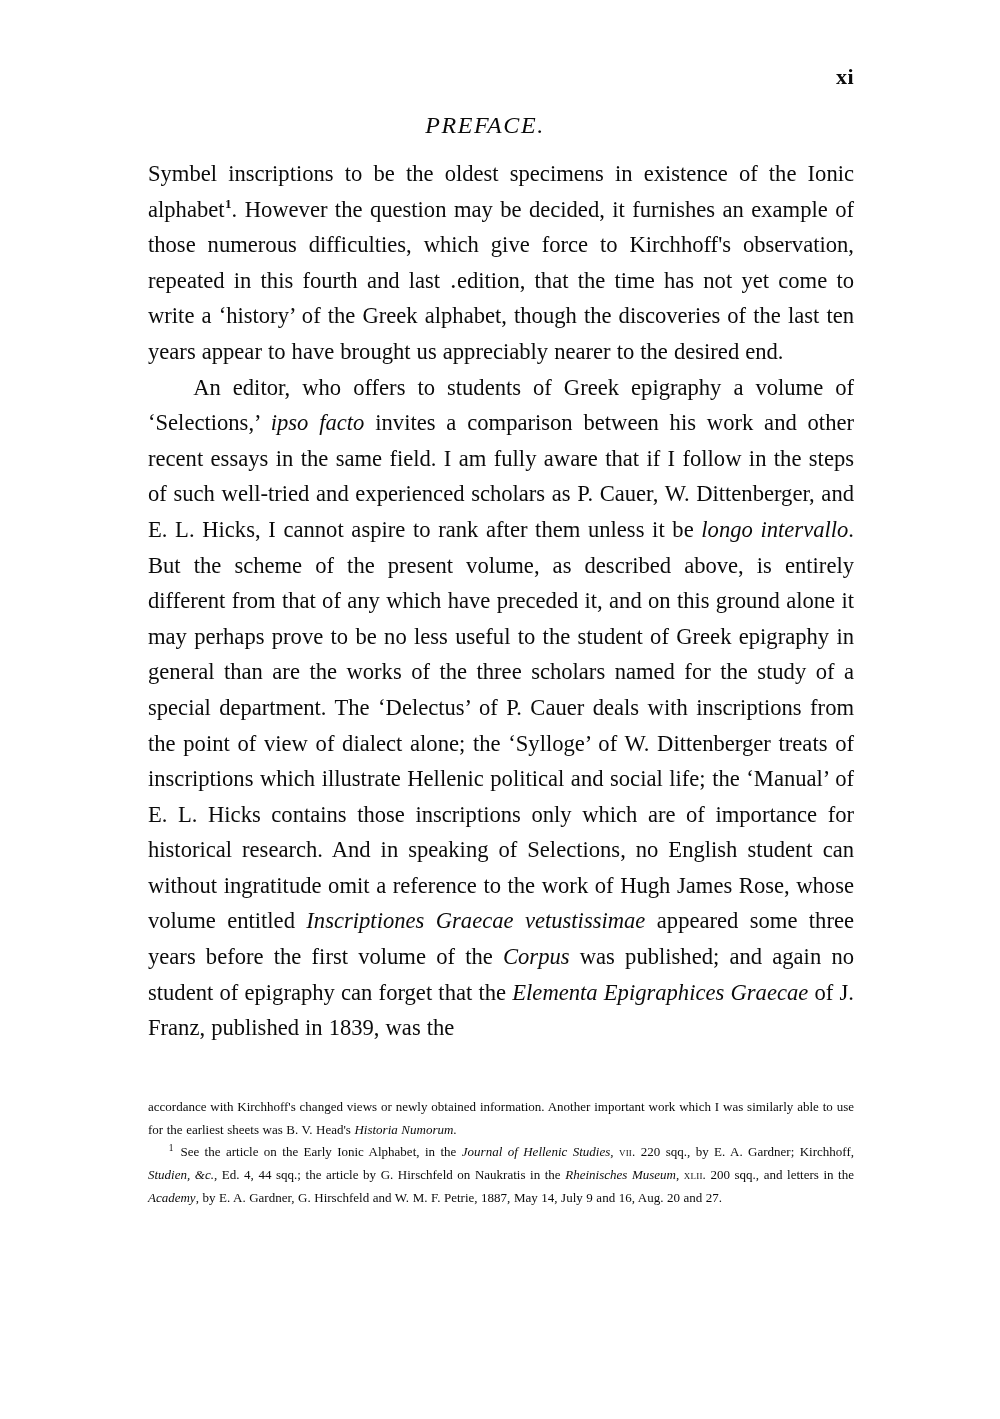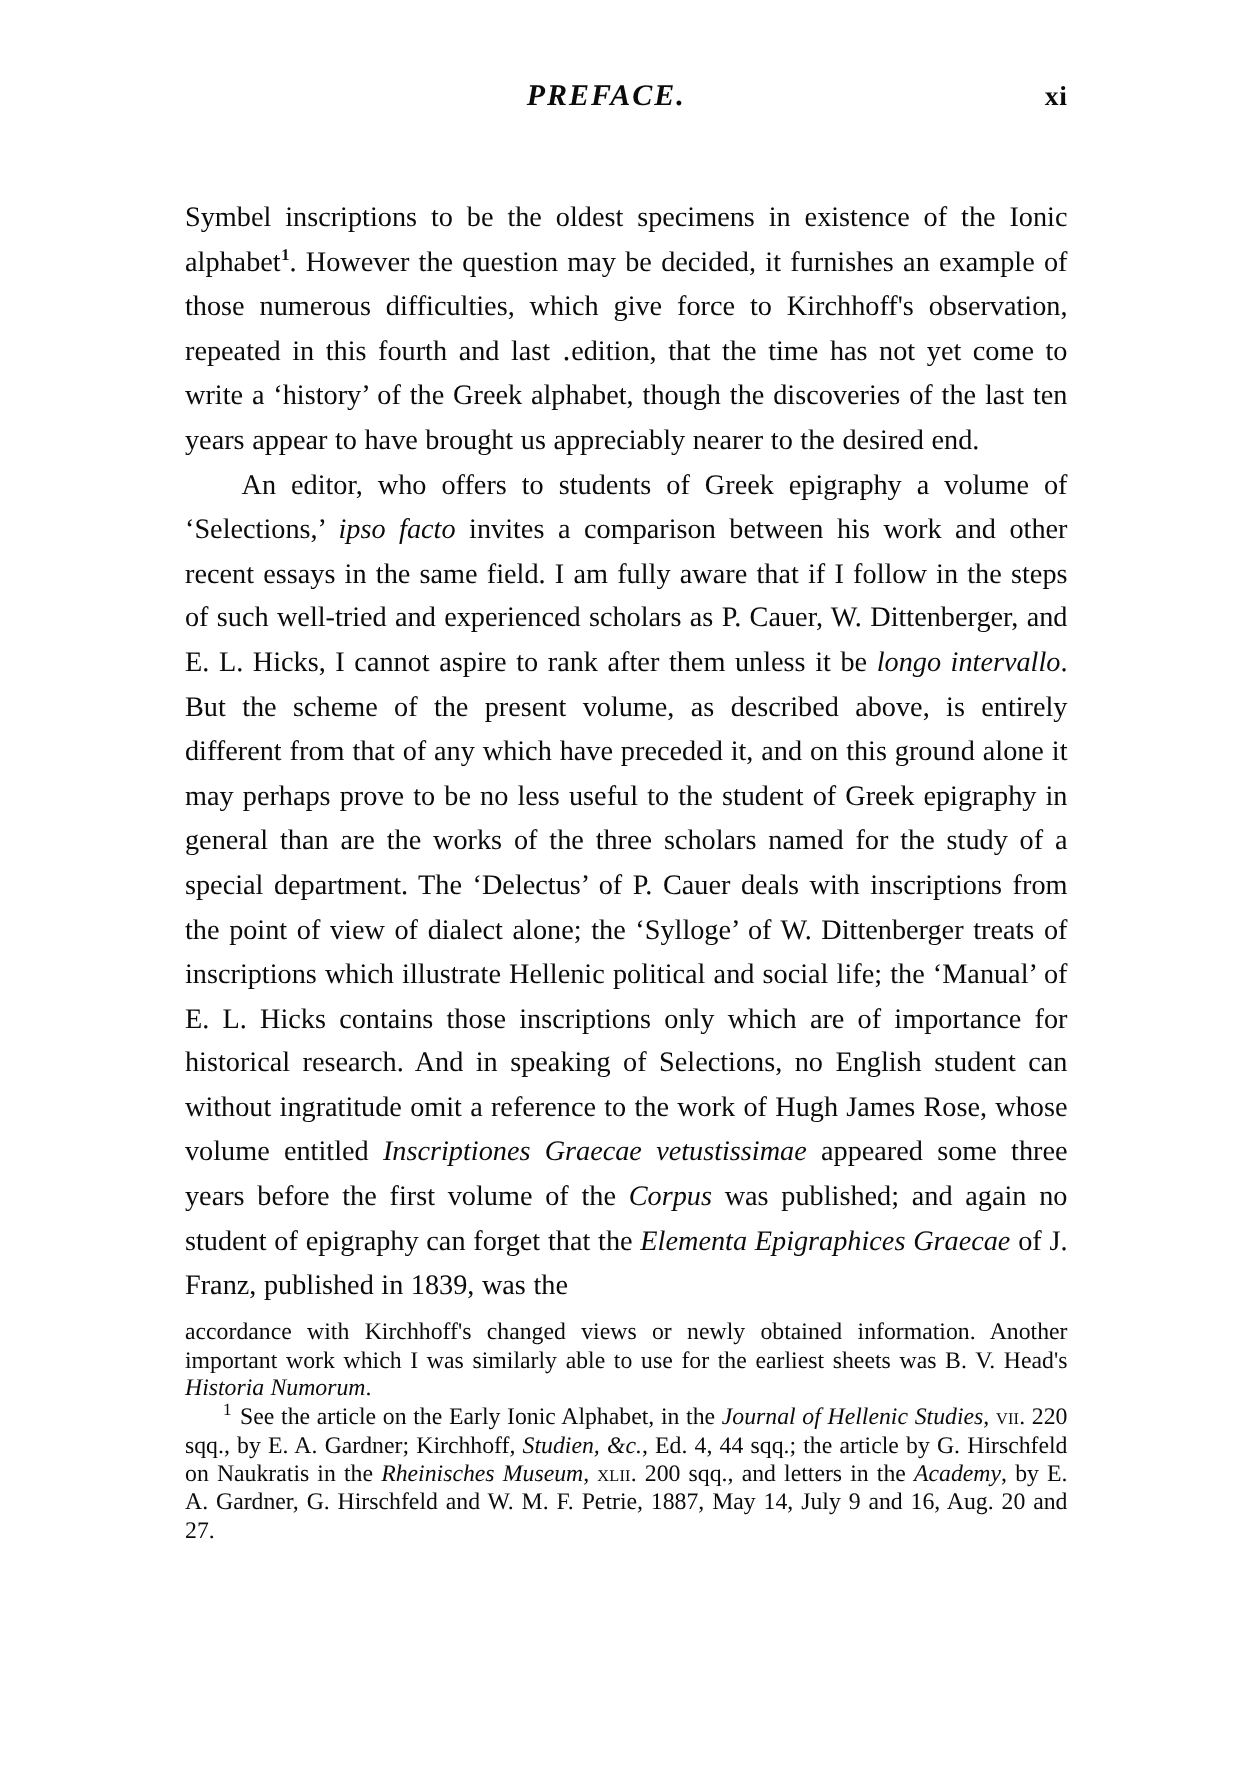--- a/index.html
+++ b/index.html
@@ -38,25 +38,26 @@
     position: relative;
     width: 100%;
     height: 34px;
   }
   .rh-title {
     position: absolute;
     left: 0;
     right: 0;
     text-align: center;
     font-style: italic;
-    font-weight: 700;
+    font-weight: 400;
     font-size: 24px;
     letter-spacing: 1.6px;
     line-height: 34px;
     transform: translateX(-16px);
+    margin-top: 48px;
   }
   .rh-folio {
     position: absolute;
     right: 0;
     top: 0;
     font-size: 22px;
     font-weight: 700;
     line-height: 34px;
     letter-spacing: 0.5px;
   }
@@ -82,22 +83,22 @@
   sup.fn-ref {
     font-size: 0.58em;
     vertical-align: 0.62em;
     line-height: 0;
     font-weight: 700;
     padding-left: 0.5px;
   }
 
   
   .footnotes {
-    top: 1055px;
-    font-size: 19px;
+    top: 1096px;
+    font-size: 13px;
     line-height: 22.7px;
     text-align: justify;
     word-spacing: 0.3px;
   }
   .footnotes p {
     margin: 0;
   }
   .footnotes p.indented {
     text-indent: 1.6em;
   }

